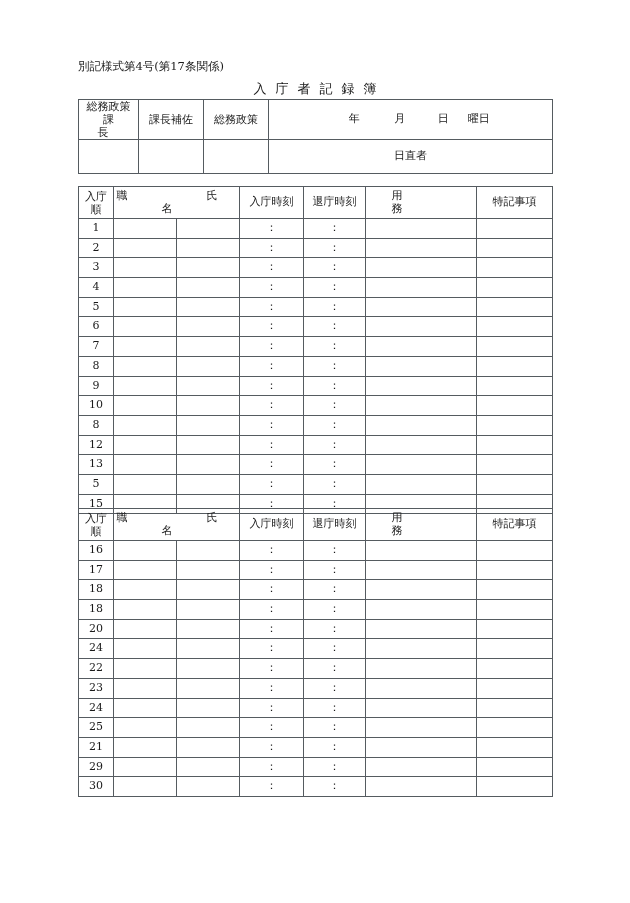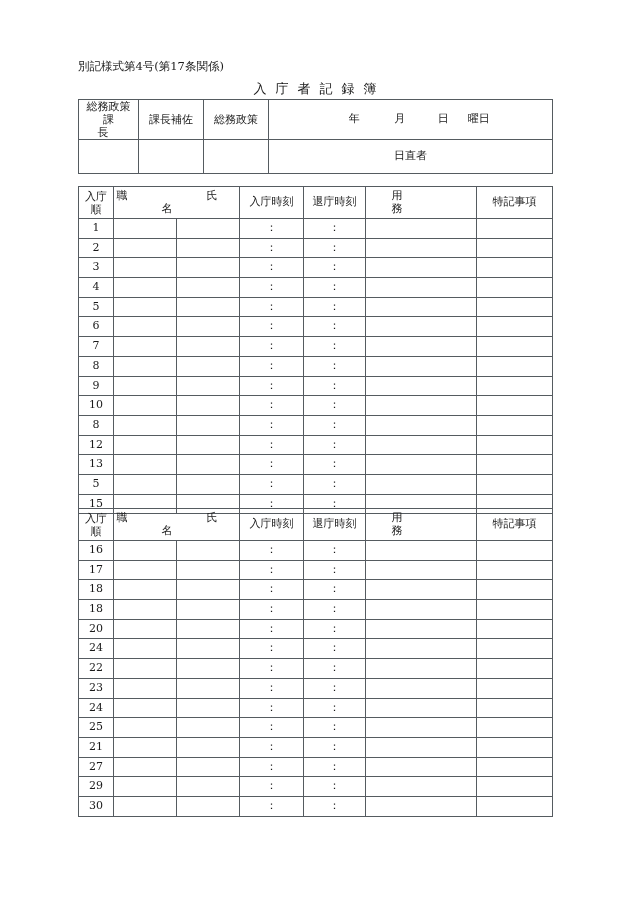--- a/index.html
+++ b/index.html
@@ -460,29 +460,20 @@
         <tr>
           <td class="num-cell">21</td>
           <td></td>
           <td></td>
           <td class="colon">：</td>
           <td class="colon">：</td>
           <td></td>
           <td></td>
         </tr>
         <tr>
-          <td class="num-cell">27</td>
-          <td></td>
-          <td></td>
-          <td class="colon">：</td>
-          <td class="colon">：</td>
-          <td></td>
-          <td></td>
-        </tr>
-        <tr>
           <td class="num-cell">29</td>
           <td></td>
           <td></td>
           <td class="colon">：</td>
           <td class="colon">：</td>
           <td></td>
           <td></td>
         </tr>
         <tr>
           <td class="num-cell">30</td>

